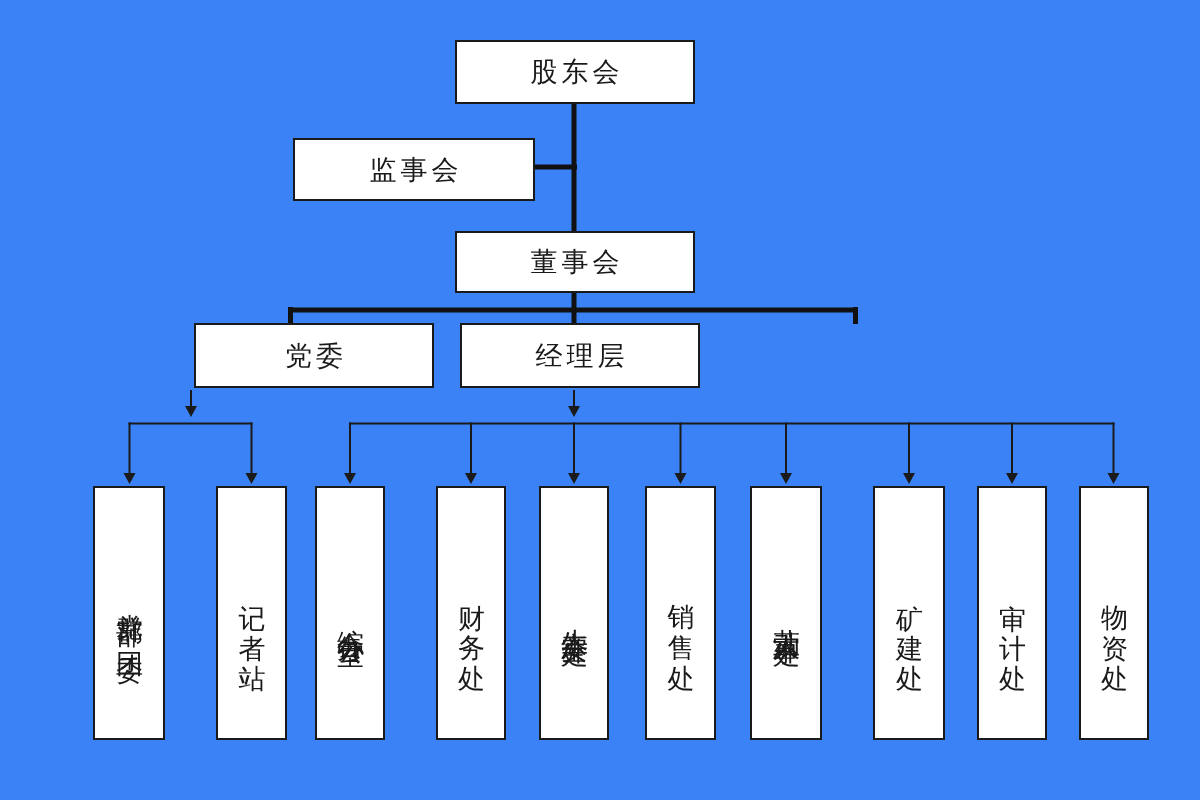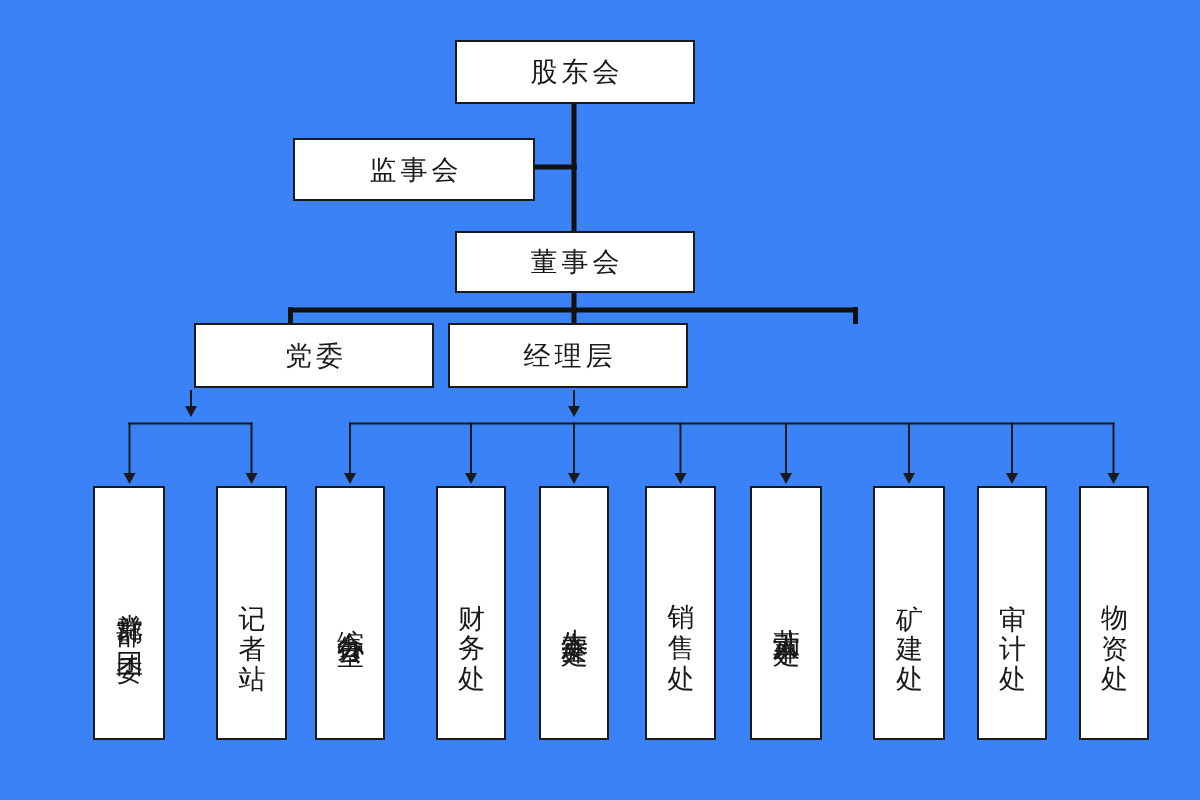--- a/index.html
+++ b/index.html
@@ -88,21 +88,21 @@
     <span>监事会</span>
   </div>
 
   <div class="node" style="left:455px; top:231px; width:240px; height:62px;">
     <span>董事会</span>
   </div>
 
   <div class="node" style="left:175px; top:323px; width:240px; height:65px;margin-left:19px;">
     <span>党委</span>
   </div>
-  <div class="node" style="left:448px; top:323px; width:240px; height:65px;">
+  <div class="node" style="left:460px; top:323px; width:240px; height:65px;">
     <span>经理层</span>
   </div>
 
   <div class="dept tight" style="left:93px; width:72px;">
     <span>党群部　团委</span>
   </div>
   <div class="dept spread" style="left:216px; width:71px;">
     <span>记者站</span>
   </div>
 

